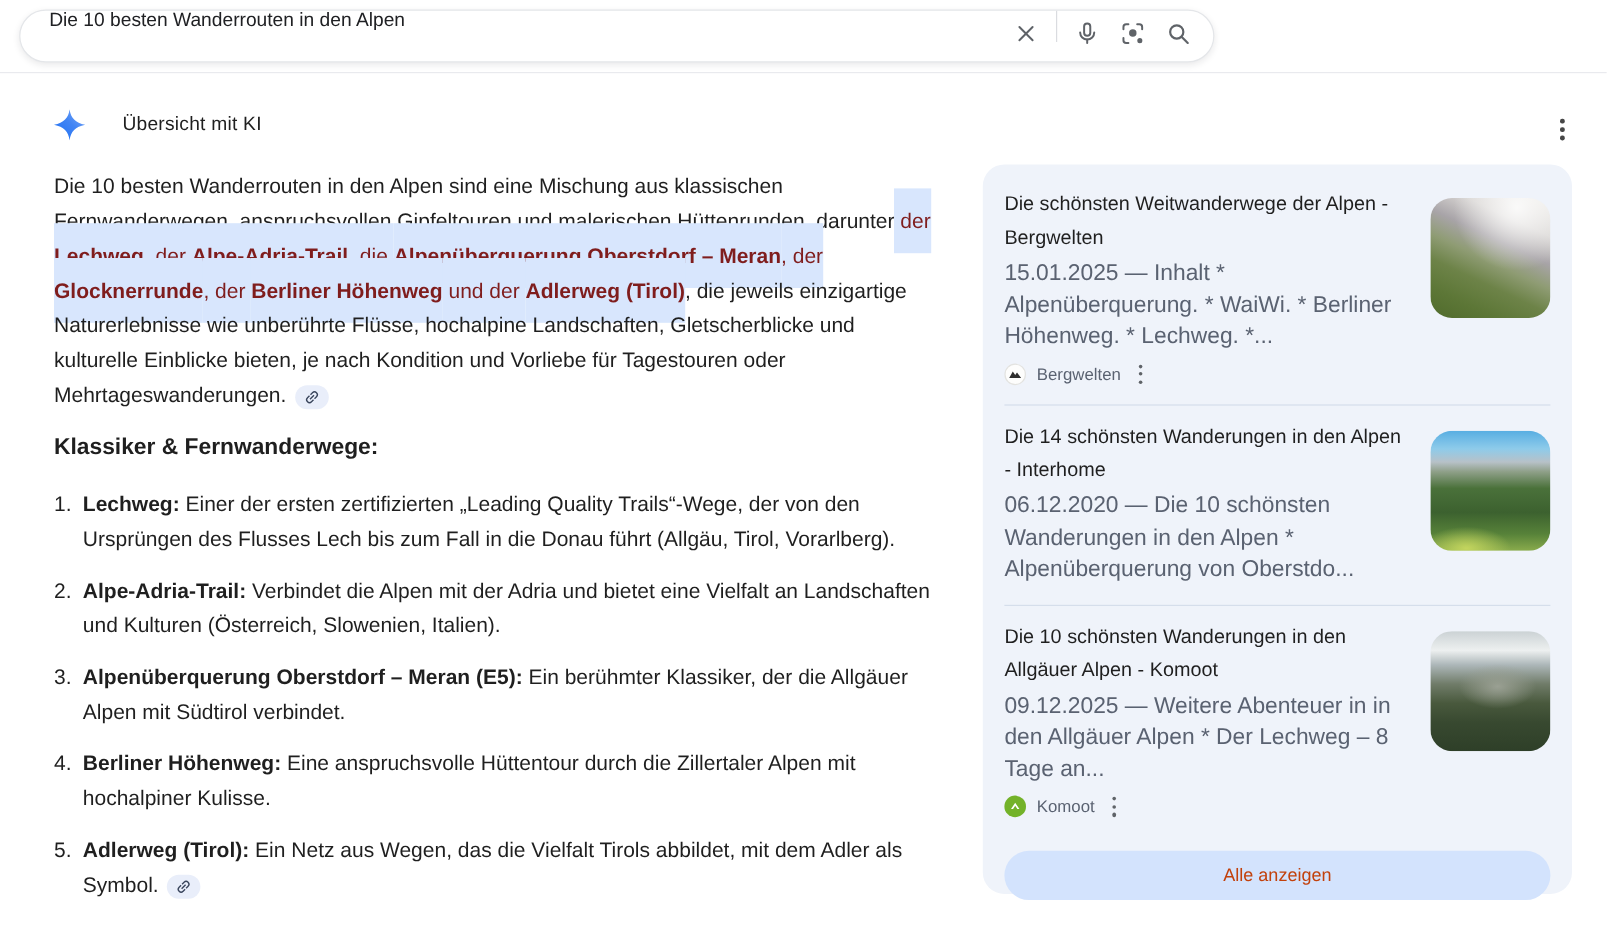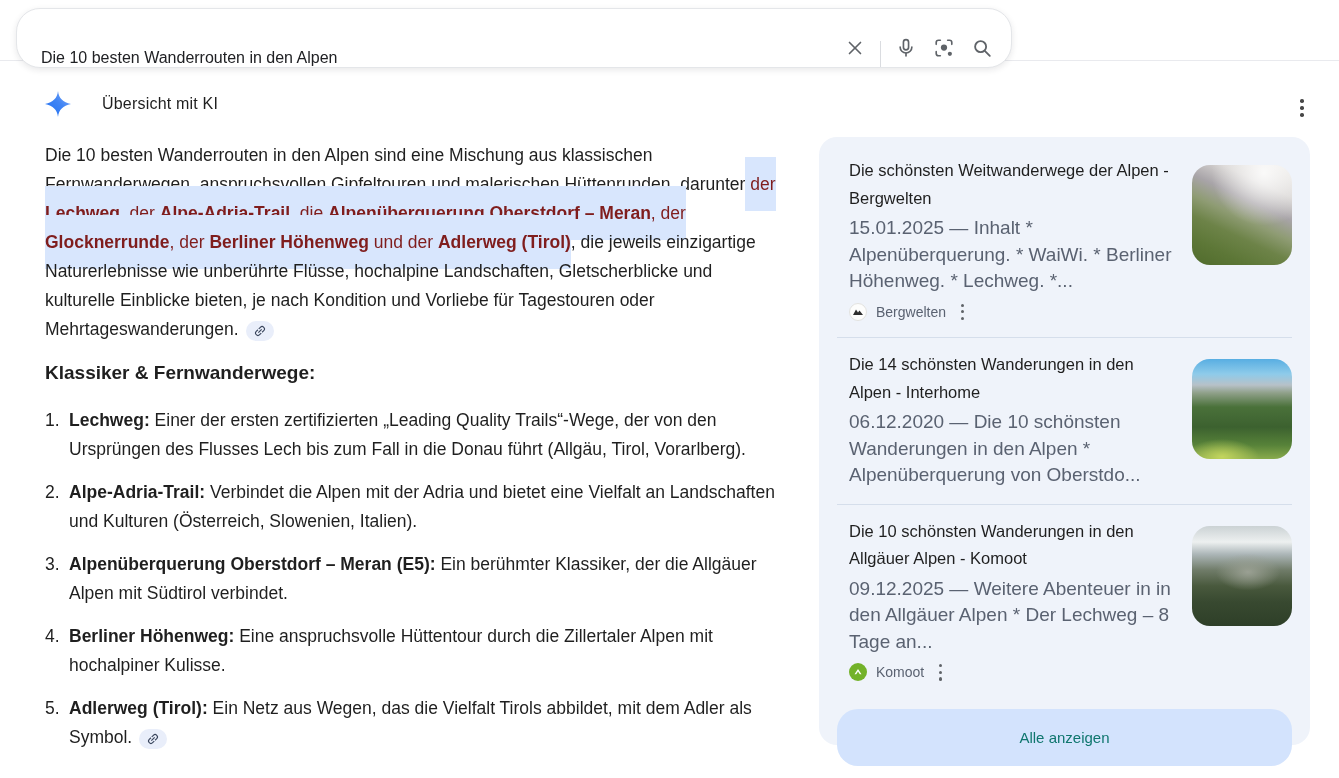--- a/index.html
+++ b/index.html
@@ -3,24 +3,24 @@
 <meta charset="utf-8">
 <style>
   * { margin:0; padding:0; box-sizing:border-box; }
   html,body { width:1339px; height:778px; background:#fff; overflow:hidden;
               font-family:"Liberation Sans", sans-serif; color:#1f1f1f; }
   body { position:relative; }
 
   
   .search-header { position:absolute; top:0; left:0; width:1339px; height:61px;
                    background:#fff; border-bottom:1px solid #e9eaee; }
-  .search-bar { position:absolute; left:16px; top:8px; width:996px; height:60px;
+  .search-bar { position:absolute; left:16px; top:8px; width:996px; height:44px;
                 background:#fff; border:1px solid #e4e6e9; border-radius:24px;
                 box-shadow:0 2px 6px rgba(32,33,36,.10);
-                display:flex; align-items:flex-end; padding:0 10px 0 24px; }
+                display:flex; align-items:flex-start; padding:0 10px 0 24px; }
   .query-input { flex:1; border:none; outline:none; font-family:inherit;
                  font-size:16px; color:#202124; background:transparent; }
   .sb-btn { width:38px; height:38px; border-radius:50%; display:flex;
             align-items:center; justify-content:center; cursor:pointer; flex:none; }
   .sb-divider { width:1px; height:26px; background:#dadce0; margin:0 6px; flex:none; }
 
   
   .ai-col { position:absolute; left:45px; top:90px; width:737px; }
   .ai-header { display:flex; align-items:center; gap:31px; height:28px; }
   .ai-header-label { font-size:16px; font-weight:500; color:#1f1f1f; letter-spacing:.2px; }
@@ -42,21 +42,21 @@
   .section-heading { margin-top:15px; font-size:19px; font-weight:700; line-height:28px; }
 
   .routes { margin-top:19px; }
   .route-item { display:flex; font-size:17.5px; line-height:29px; margin-bottom:14px; }
   .route-num { width:24px; flex:none; }
   .route-body b { font-weight:700; }
 
   
   .side-panel { position:absolute; left:819px; top:137px; width:491px; height:608px;
                 background:#eff3fa; border-radius:18px; padding:14px 18px 16px; }
-  .card { display:flex; gap:18px; padding:6px 0 8px;margin-left:12px; }
+  .card { display:flex; gap:18px; padding:6px 0 8px; }
   .card-text { width:337px; }
   .card-title { font-size:16.5px; line-height:27.5px; color:#1f1f1f; cursor:pointer; }
   .card-snippet { margin-top:3px; font-size:19px; line-height:26.5px; color:#5a6271; }
   .card-source { margin-top:7px; display:flex; align-items:center; gap:9px; }
   .source-name { font-size:14px; color:#5a6271; }
   .source-menu { margin-left:4px; cursor:pointer; padding:2px; }
   .card-img { width:100px; height:100px; border-radius:18px; flex:none; margin-top:8px; cursor:pointer; }
   .favicon { width:18px; height:18px; border-radius:50%; flex:none;
              display:flex; align-items:center; justify-content:center; }
   .favicon.bergwelten { background:#fdfdfc; border:1px solid #e3e3e0; }
@@ -67,23 +67,23 @@
   .img-bergwelten { background:
       radial-gradient(circle at 72% 8%, rgba(255,255,255,.85), rgba(255,255,255,0) 45%),
       linear-gradient(205deg, #eceae6 0%, #d6d3d1 22%, #a8a4a8 38%, #8f9c74 52%, #6d8348 66%, #5d7737 82%, #506b2c 100%); }
   .img-interhome { background:
       radial-gradient(ellipse 62% 30% at 30% 98%, #c3d55e 0%, rgba(195,213,94,0) 60%),
       linear-gradient(180deg, #58aee2 0%, #8ecbea 15%, #b7c1c8 26%, #8fa089 34%, #4a713a 48%, #3c612f 68%, #578239 86%, #89ab4c 100%); }
   .img-komoot { background:
       radial-gradient(ellipse 52% 30% at 56% 46%, #9aa093 0%, rgba(154,160,147,0) 62%),
       linear-gradient(180deg, #cbd2d4 0%, #edf0f0 16%, #adb7b9 28%, #707c69 44%, #49593d 60%, #384930 76%, #2e3f28 100%); }
 
-  .show-all-btn { margin-top:18px; height:57px; border-radius:21px; background:#d3e3fd;
+  .show-all-btn { margin-top:18px; height:41px; border-radius:21px; background:#d3e3fd;
                   display:flex; align-items:center; justify-content:center;
-                  font-size:15px; color:#0f766e; cursor:pointer; }
+                  font-size:15px; color:#c2410c; cursor:pointer; }
 </style>
 </head>
 <body>
 
 <div class="search-header">
   <div class="search-bar">
     <input class="query-input" type="text" readonly="" value="Die 10 besten Wanderrouten in den Alpen" style="">
     <div class="sb-btn">
       <svg width="22" height="22" viewBox="0 0 24 24" fill="none" stroke="#5f6368" stroke-width="1.8" stroke-linecap="round">
         <line x1="6" y1="6" x2="18" y2="18"></line>

